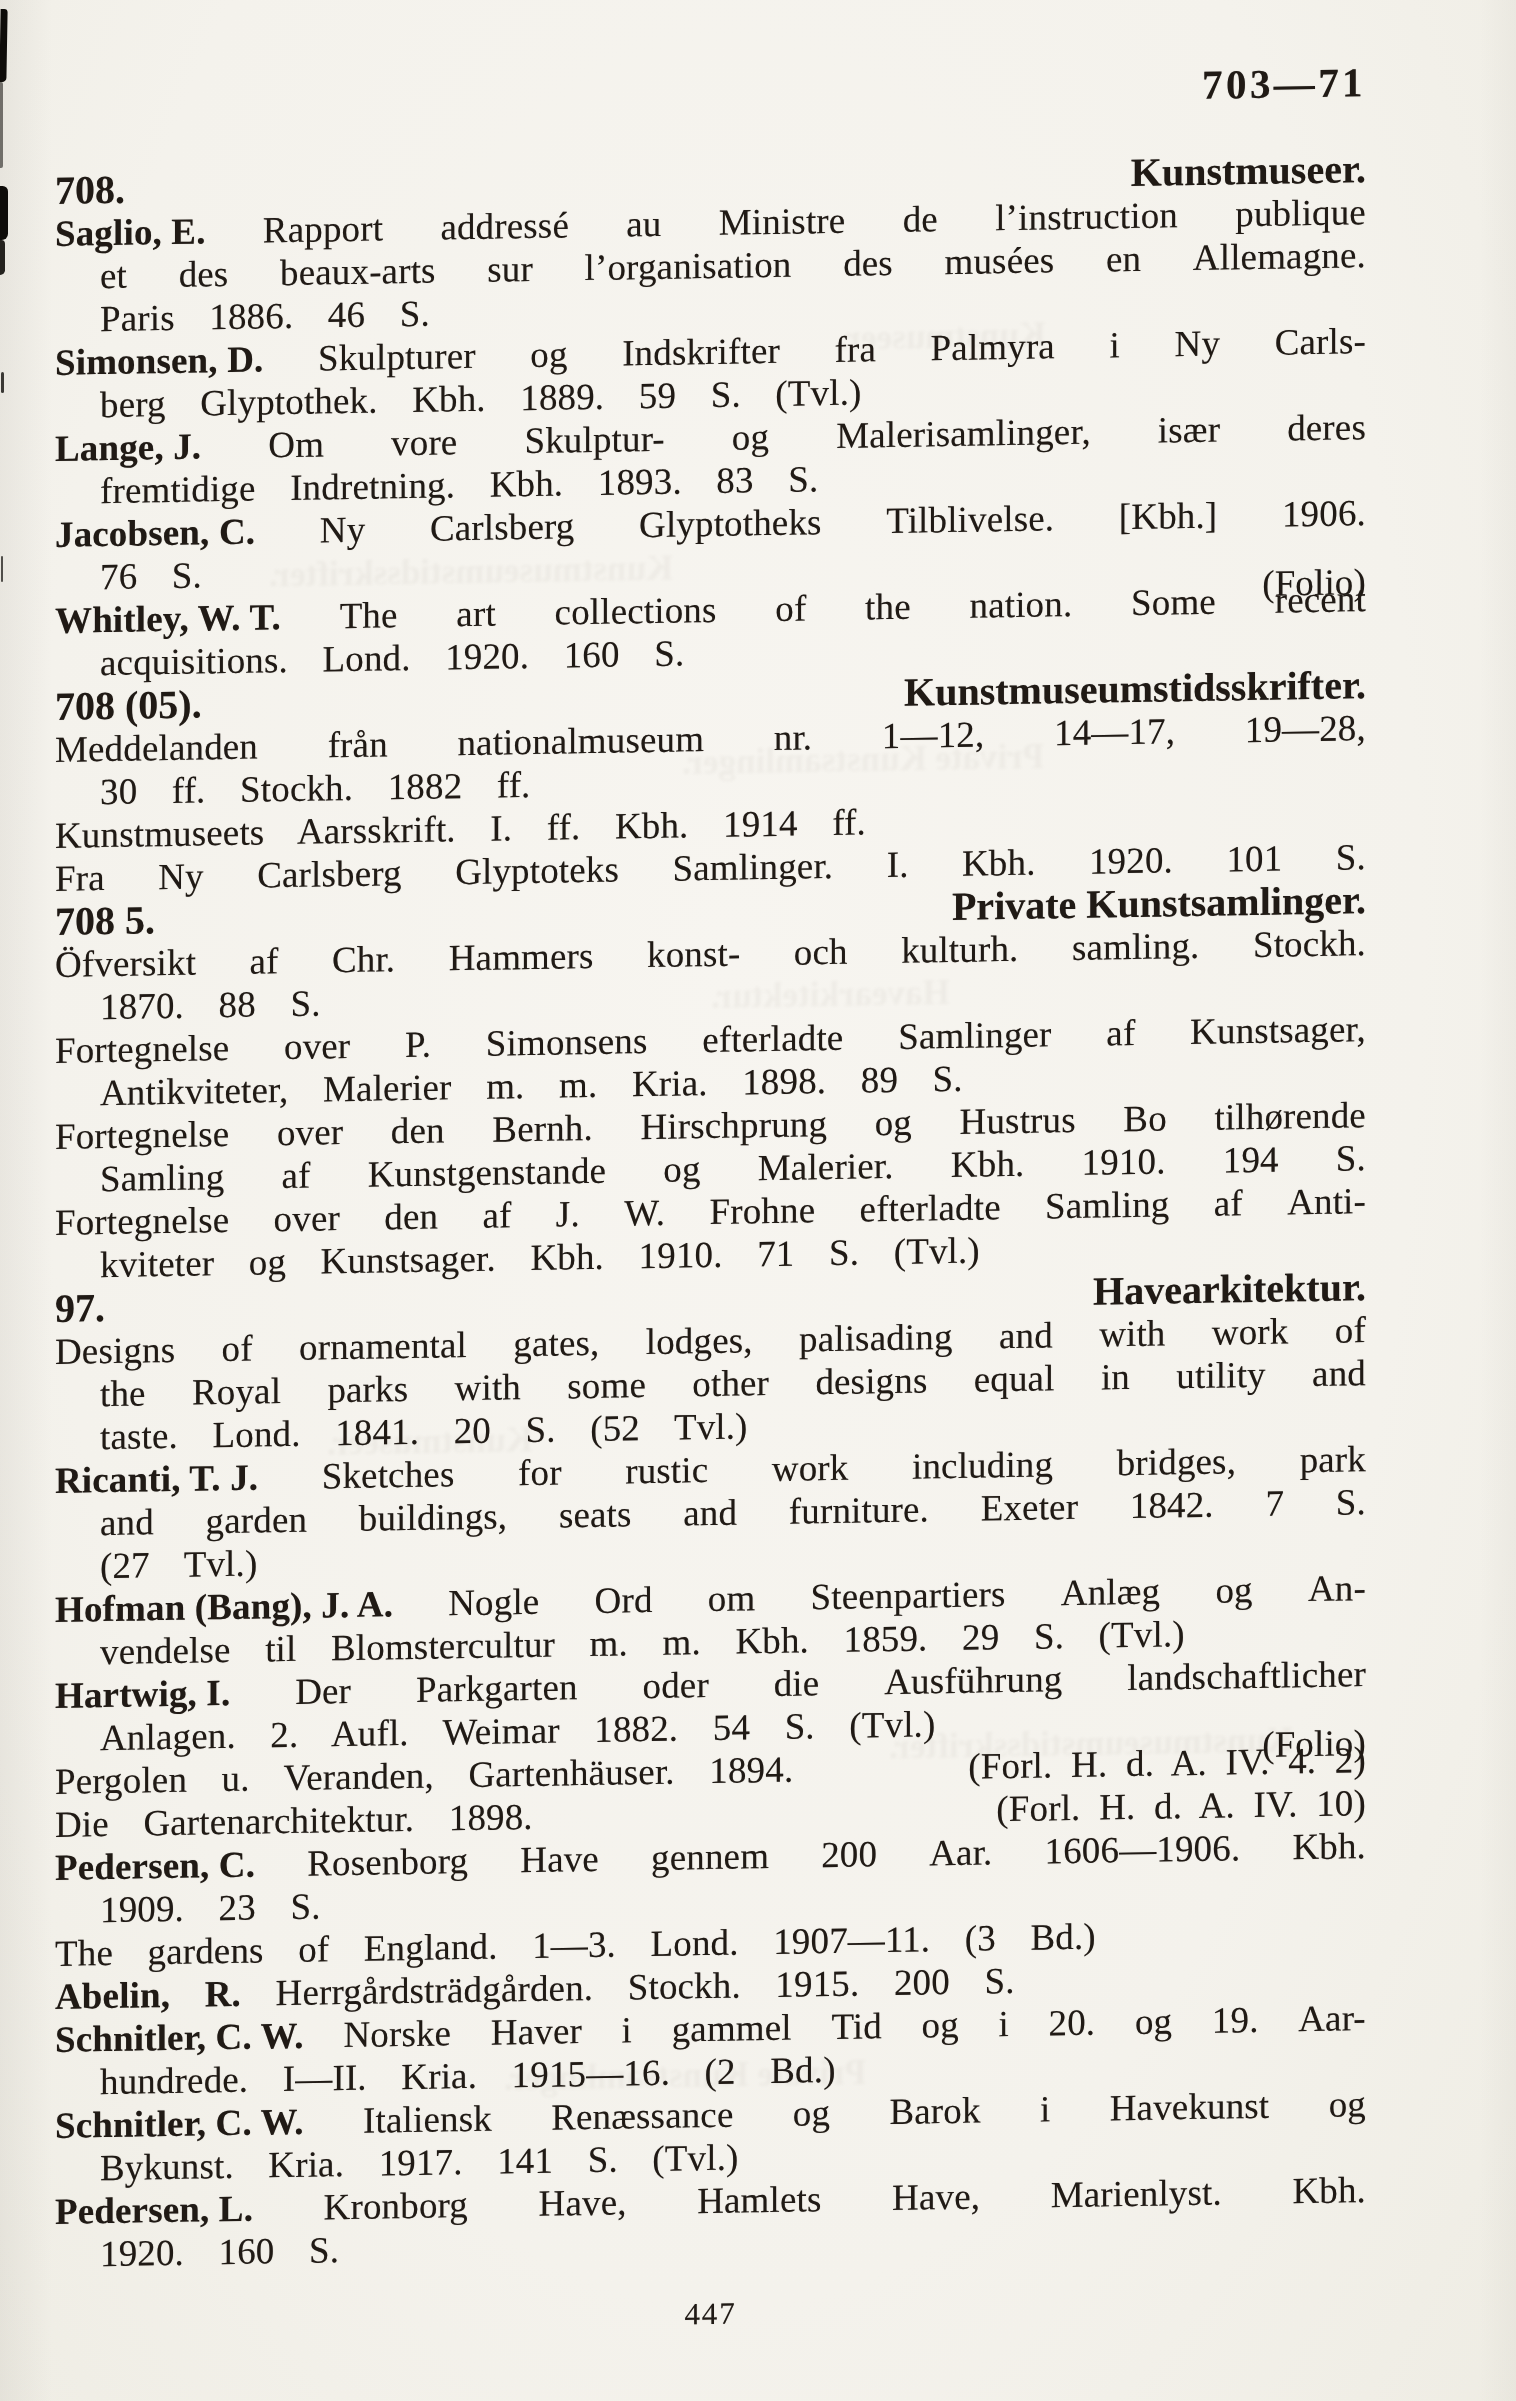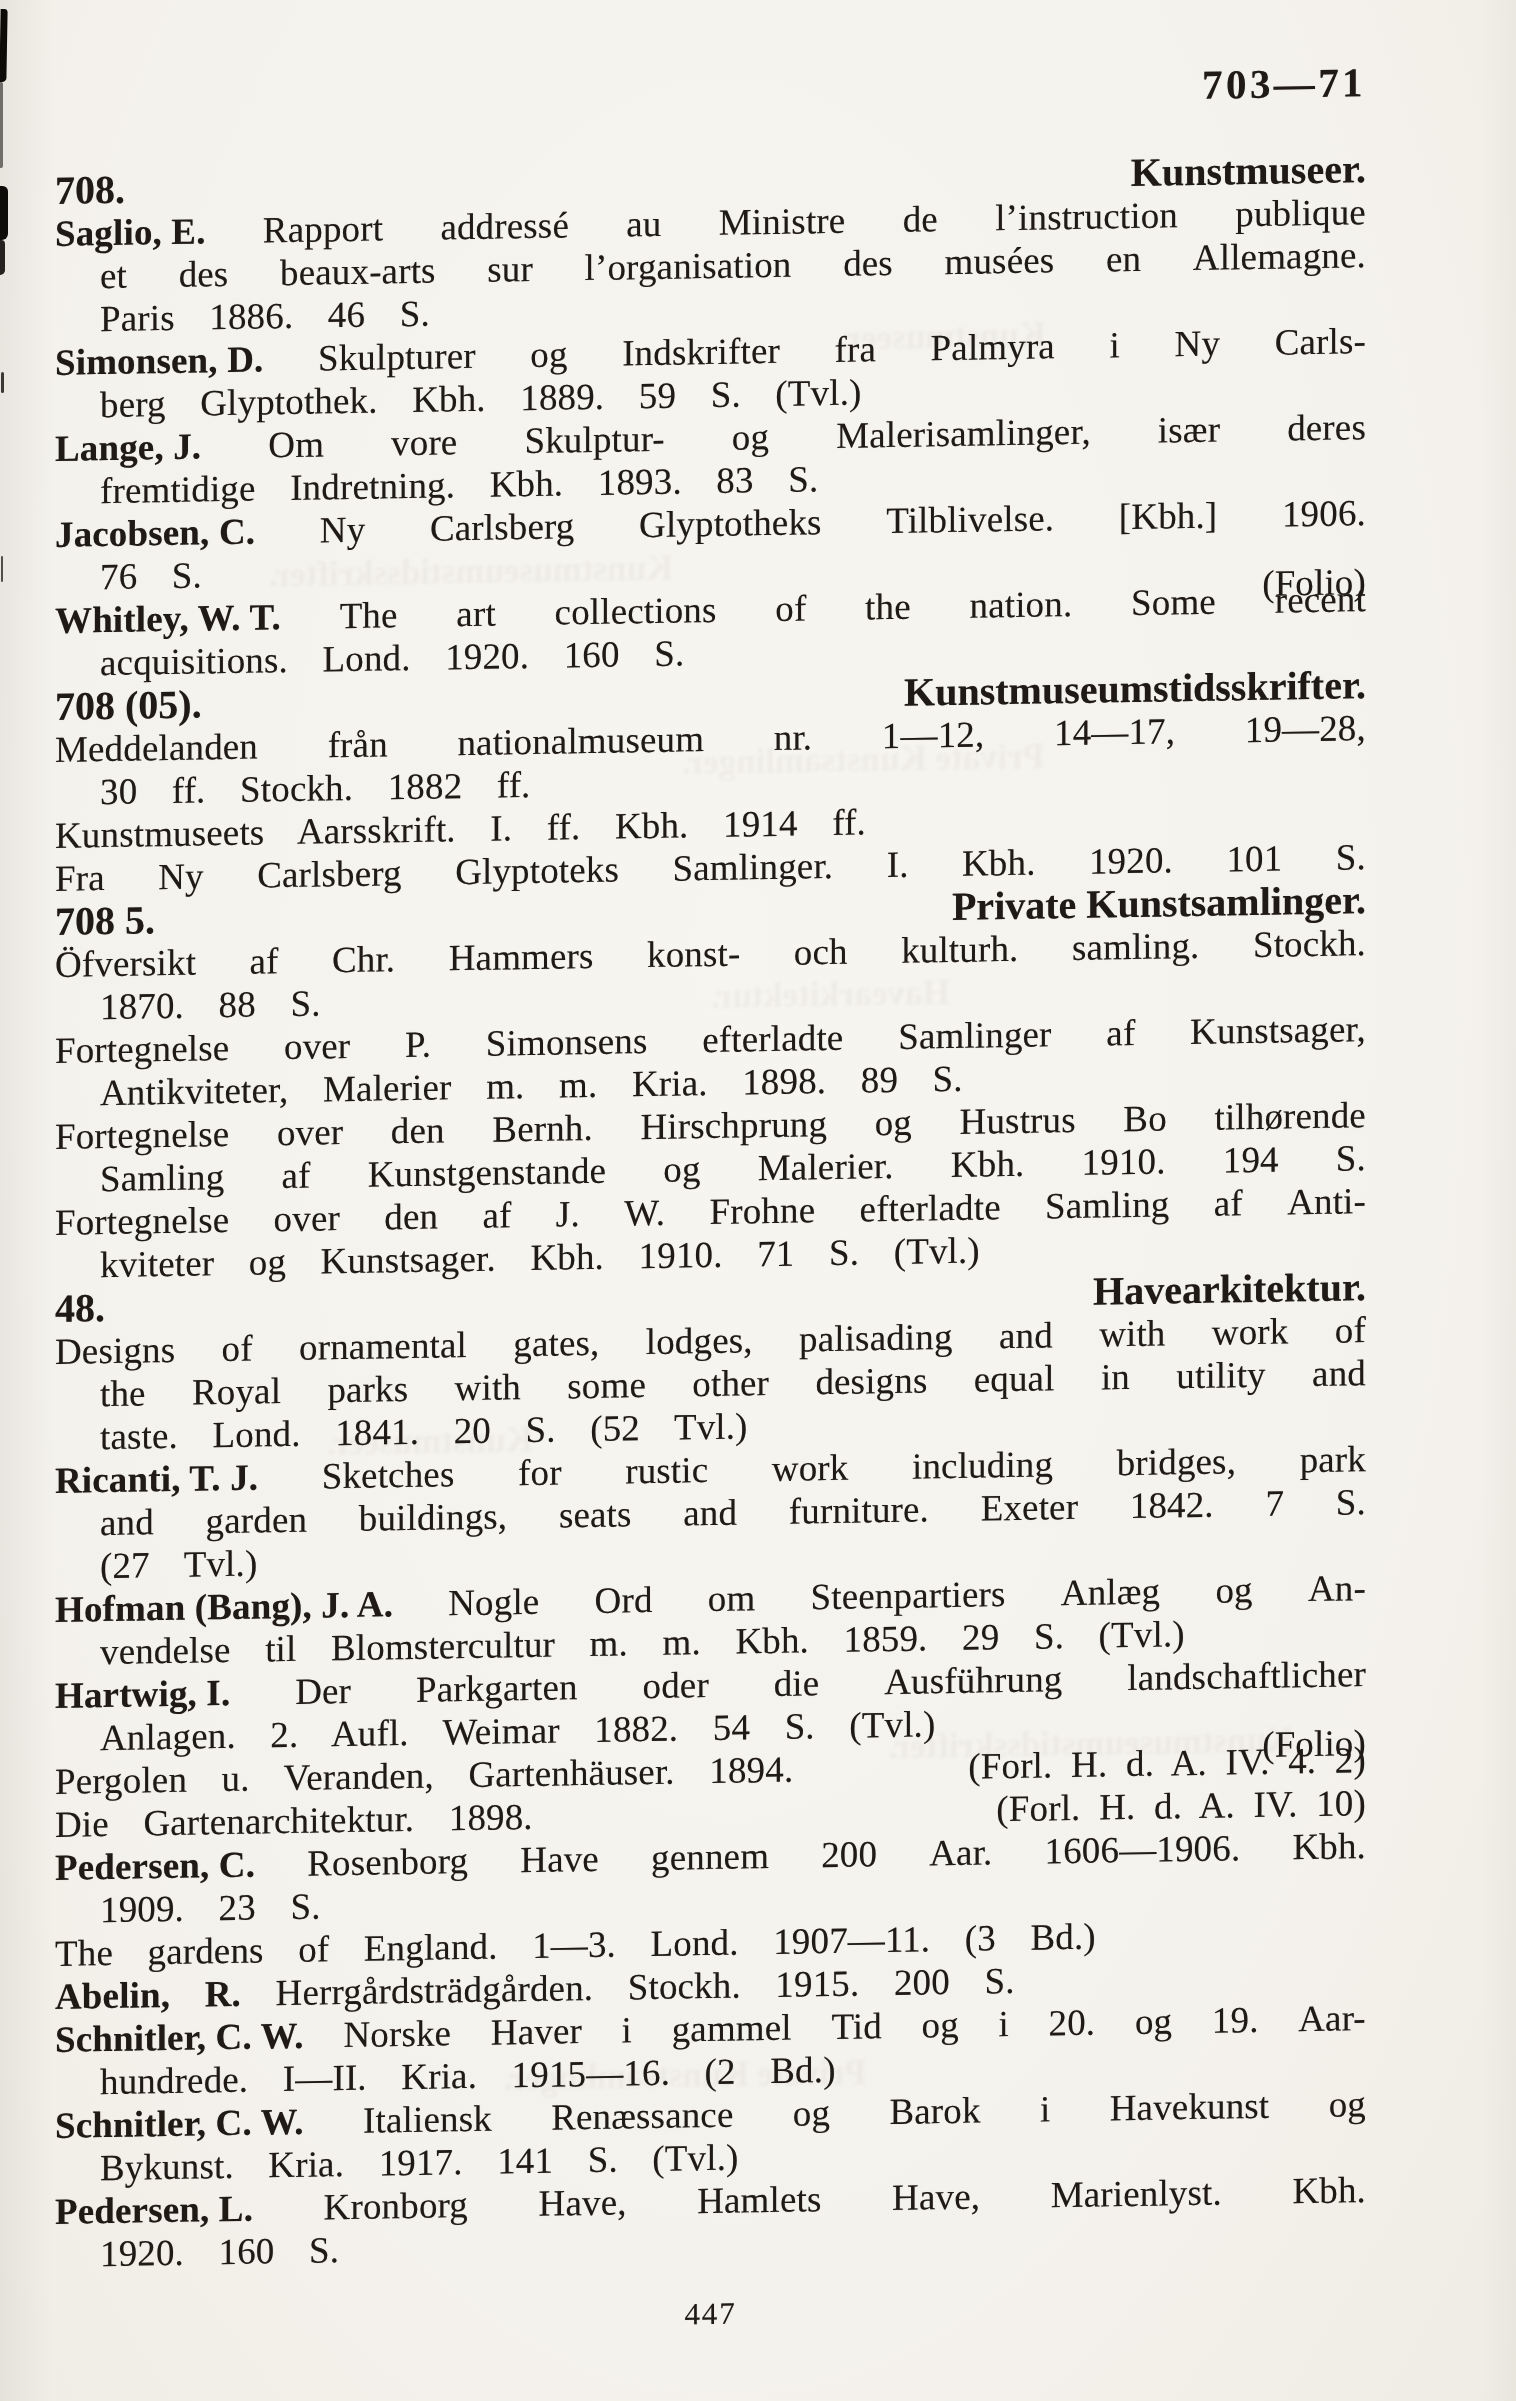--- a/index.html
+++ b/index.html
@@ -241,21 +241,21 @@
           <span class="w">J.</span>
           <span class="w">W.</span>
           <span class="w">Frohne</span>
           <span class="w">efterladte</span>
           <span class="w">Samling</span>
           <span class="w">af</span>
           <span class="w">Anti-</span>
         </div>
         <div class="line indent">kviteter og Kunstsager. Kbh. 1910. 71 S. (Tvl.)</div>
         <div class="section-heading">
-          <span class="sec-num">48.</span>
+          <span class="sec-num">97.</span>
           <span class="sec-title">Havearkitektur.</span>
         </div>
         <div class="line j">
           <span class="w">Designs</span>
           <span class="w">of</span>
           <span class="w">ornamental</span>
           <span class="w">gates,</span>
           <span class="w">lodges,</span>
           <span class="w">palisading</span>
           <span class="w">and</span>

